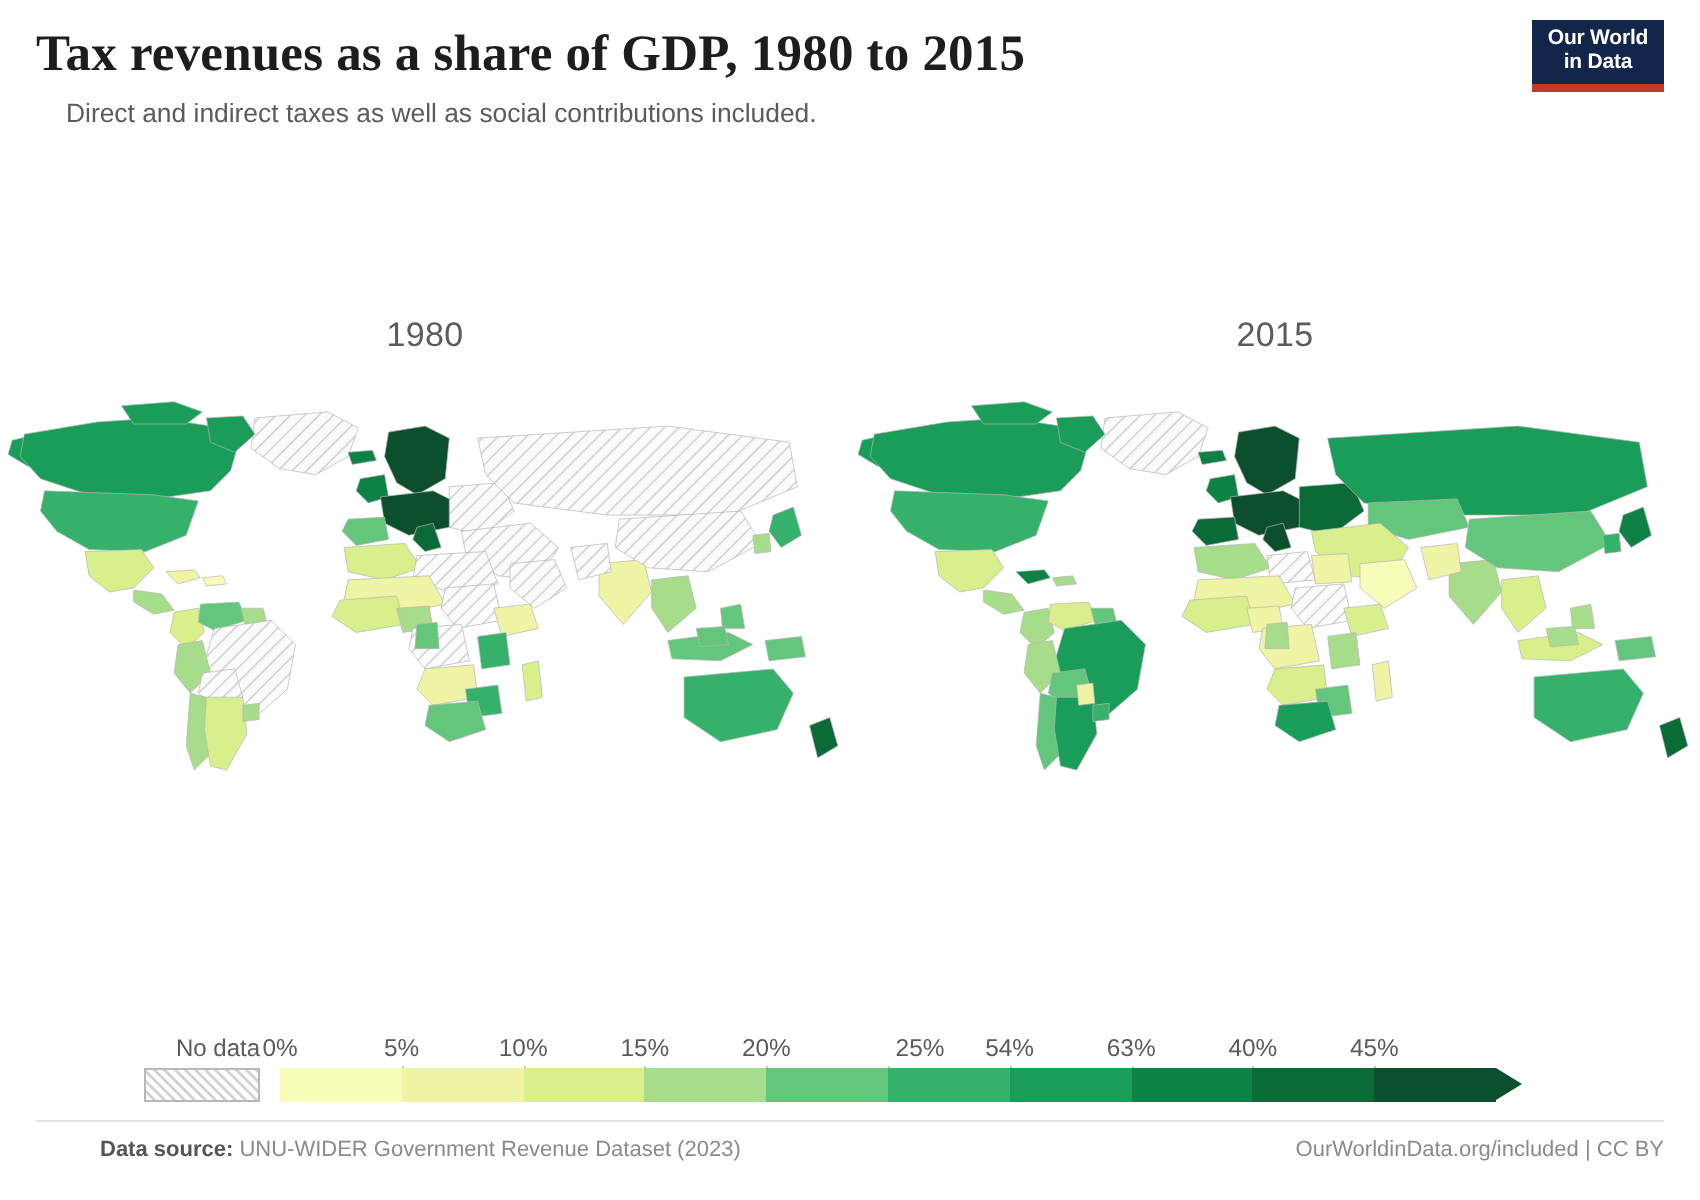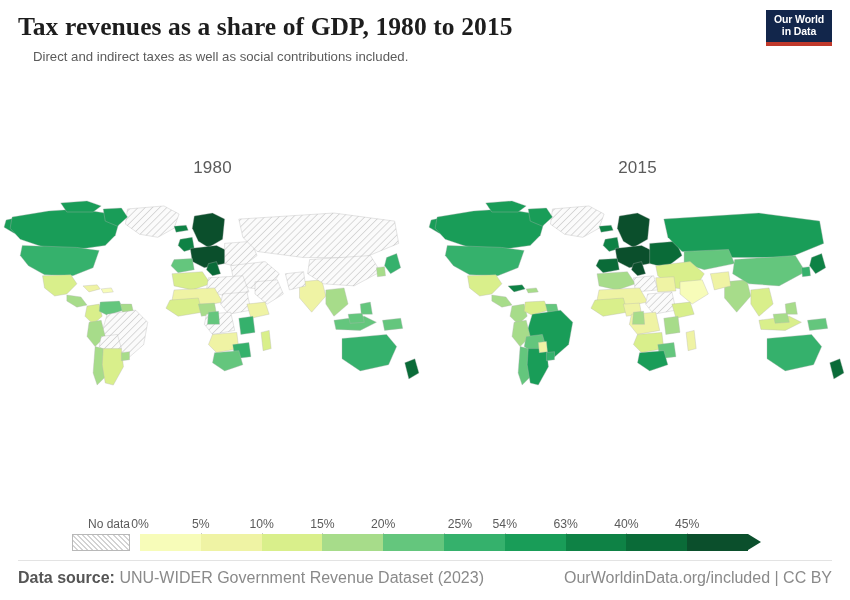--- a/index.html
+++ b/index.html
@@ -83,21 +83,21 @@
   .tickmark{position:absolute;top:28px;width:1px;height:4px;background:#c9c9c9;}
 
   
   .footer{
     position:absolute;left:18px;right:18px;top:560px;height:30px;
     border-top:1px solid #e3e3e3;
   }
   .footer-row{
     position:relative;padding-top:8px;
     display:flex;justify-content:space-between;align-items:baseline;
-    font-size:16px;color:#8a8a8a;
+    font-size:11px;color:#8a8a8a;margin-left:32px;
   }
   .src-label{color:#555;font-weight:700;}
   .src-text{color:#8a8a8a;}
   .footer-right{color:#8a8a8a;white-space:nowrap;}
 </style>
 </head>
 <body>
 
 <div class="chart-root">
 

